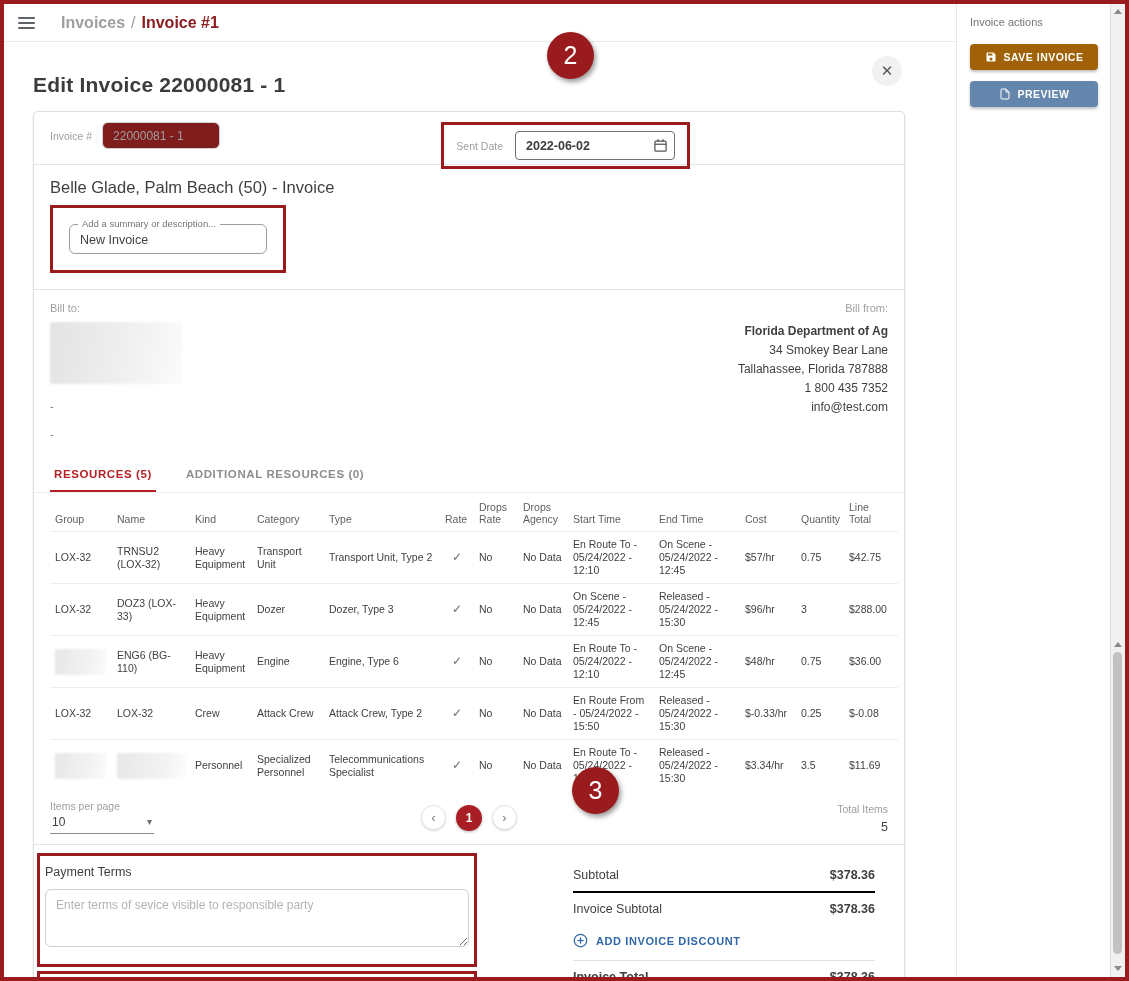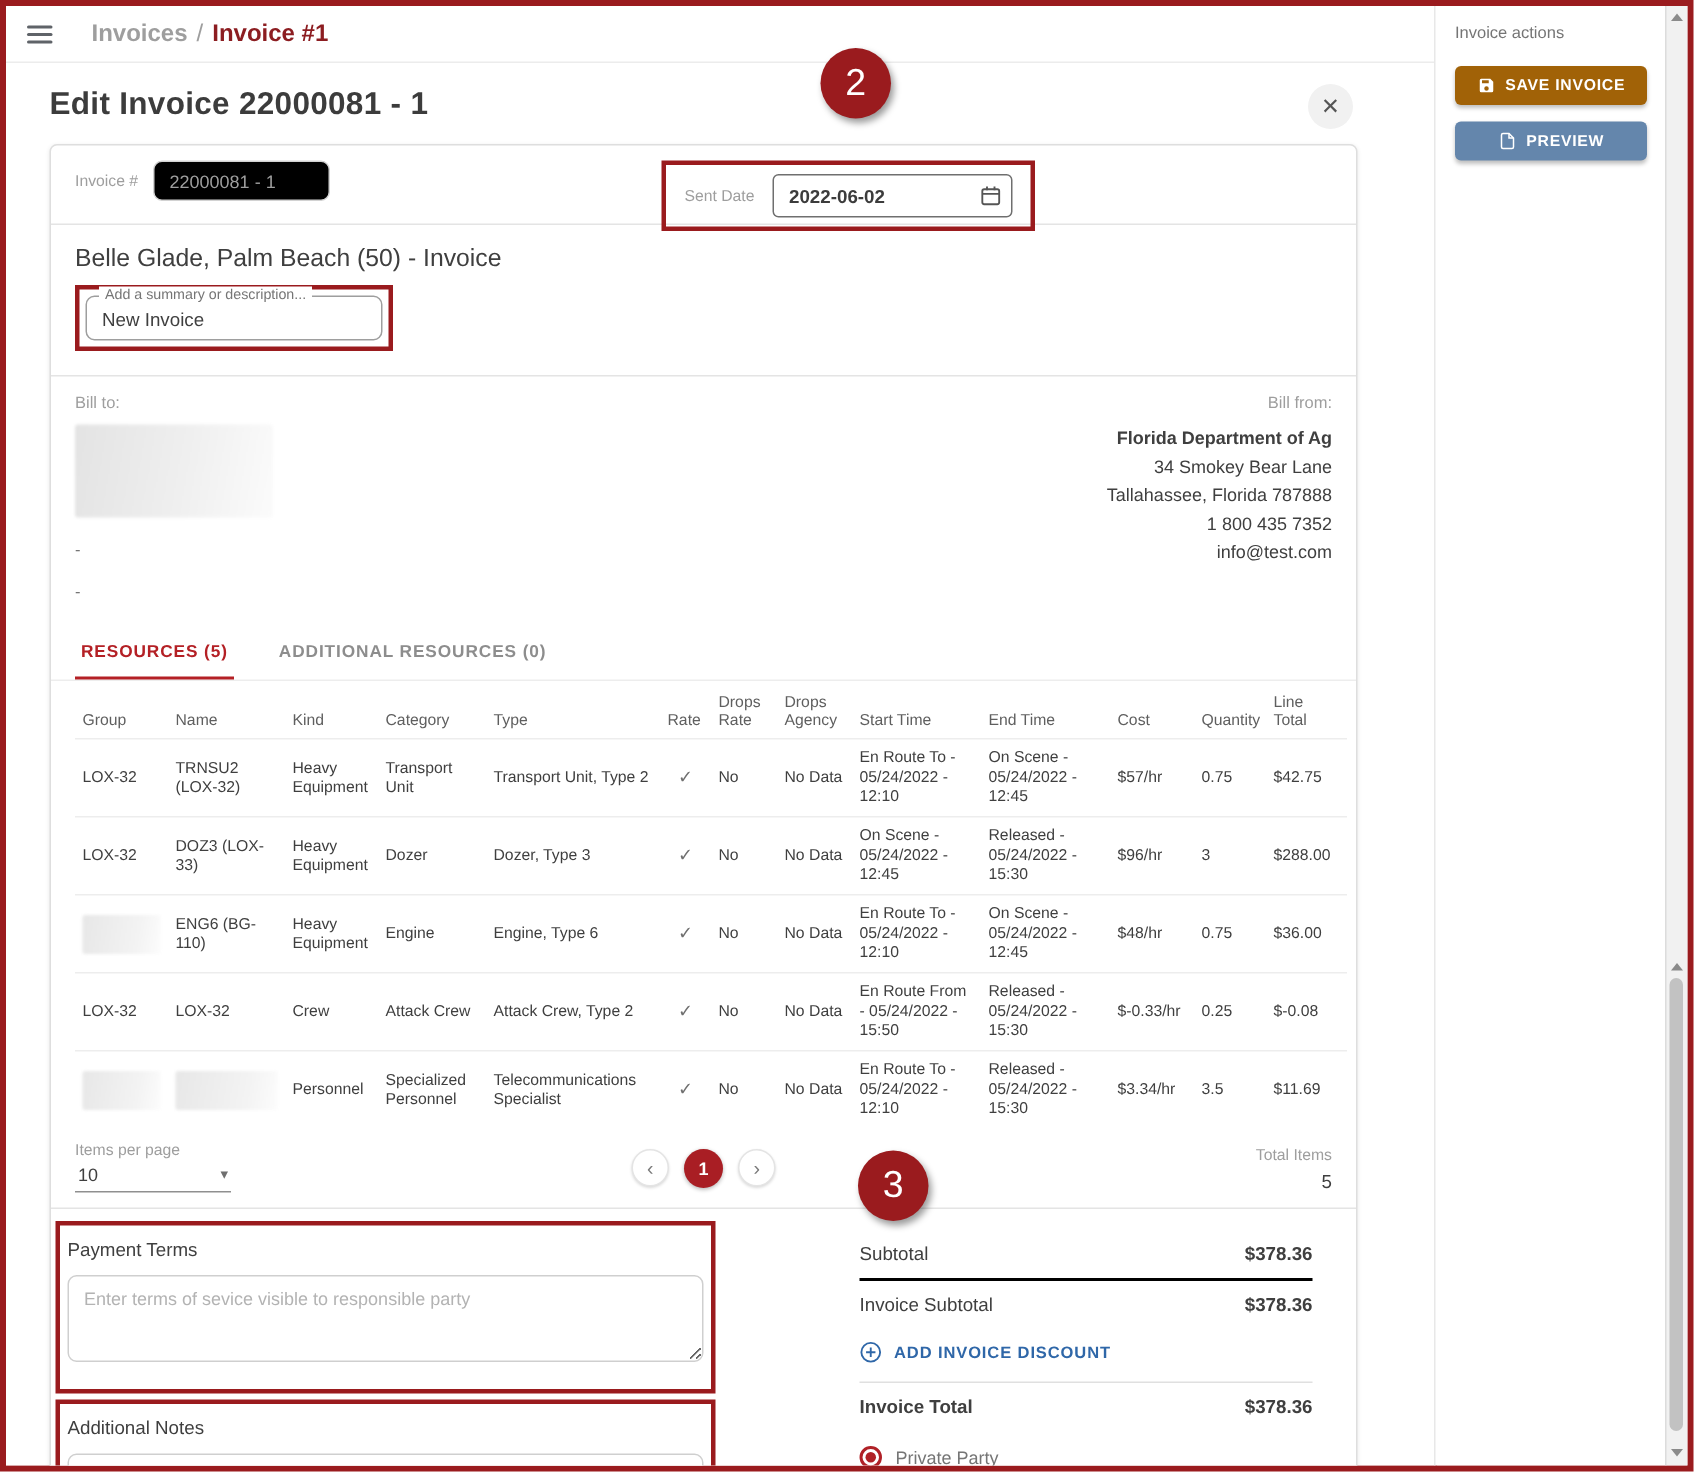--- a/index.html
+++ b/index.html
@@ -24,40 +24,40 @@
   
   .topbar { height: 38px; border-bottom: 1px solid #ececec; display: flex; align-items: center; padding: 0 14px; }
   .hamburger { width: 17px; cursor: pointer; margin-right: 26px; }
   .hamburger span { display: block; height: 2px; background: #5f6368; margin: 3px 0; border-radius: 1px; }
   .crumbs { font-size: 16px; display: flex; gap: 6px; align-items: flex-start; }
   .crumb-root { color: #9e9e9e; font-weight: bold; }
   .crumb-sep { color: #9e9e9e; }
   .crumb-current { color: #8c1d21; font-weight: bold; }
 
   .title-row { display: flex; align-items: center; padding: 16px 29px 12px; position: relative; }
-  .page-title { font-size: 21px; font-weight: bold; color: #3c3c3c; letter-spacing: .2px; }
+  .page-title { font-size: 21px; font-weight: bold; color: #3c3c3c; letter-spacing: .2px; margin-top: 15px; }
   .close-btn { position: absolute; right: 54px; top: 14px; width: 30px; height: 30px; border-radius: 50%; background: #f1f1f1; color: #555; display: flex; align-items: center; justify-content: center; font-size: 15px; cursor: pointer; }
 
   
   .card { margin: 2px 0 0 29px; width: 872px; border: 1px solid #dedede; border-radius: 5px; background: #fff; box-shadow: 0 1px 3px rgba(0,0,0,.08); }
   .divider { border-top: 1px solid #e4e4e4; }
 
   .row-top { display: flex; align-items: flex-start; padding: 10px 16px; height: 52px; gap: 15px; }
   .field-inline { display: flex; align-items: center; gap: 10px; }
   .mini-label { font-size: 10.5px; color: #9e9e9e; }
-  .inv-num-input { width: 118px; height: 27px; border: 1px solid #d2d2d2; border-radius: 6px; padding: 0 10px; color: #9e9e9e; font-size: 12px; font-family: inherit; background: #000000; }
+  .inv-num-input { width: 118px; height: 27px; border: 1px solid #d2d2d2; border-radius: 6px; padding: 0 10px; color: #9e9e9e; font-size: 12px; font-family: inherit; background: #7f1d1d; }
   .ann-box { border: 3px solid #9a1b1e; }
   .sentdate-box { display: flex; align-items: center; gap: 12px; padding: 6px 12px; margin-left: auto; margin-right: 198px; }
   .date-wrap { position: relative; width: 160px; }
   .date-input { width: 100%; height: 29px; border: 1px solid #6f6f6f; border-radius: 4px; padding: 0 30px 0 10px; font-size: 12.5px; font-weight: bold; color: #3c3c3c; font-family: inherit; }
   .cal-icon { position: absolute; right: 7px; top: 7px; }
 
   .sec { padding: 13px 16px 16px; }
   .sec-heading { font-size: 16.5px; font-weight: 400; color: #3f3f3f; margin-bottom: 8px; }
-  .summary-ann { width: 212px; padding: 4px; }
+  .summary-ann { width: 236px; padding: 16px; }
   .float-box { position: relative; border: 1px solid #9e9e9e; border-radius: 6px; padding: 8px 10px 6px; background: #fff; }
   .float-label { position: absolute; top: -7px; left: 8px; background: #fff; padding: 0 4px; font-size: 9.5px; color: #757575; white-space: nowrap; }
   .float-value { font-size: 12.5px; color: #3f3f3f; }
 
   .bill-sec { display: flex; justify-content: space-between; padding: 12px 16px 14px; }
   .bill-label { font-size: 11px; color: #9e9e9e; }
   .redact-block { margin-top: 8px; width: 132px; height: 62px; background: linear-gradient(100deg,#e3e3e3 0%, #efefef 55%, #fbfbfb 100%); border-radius: 2px; filter: blur(1px); }
   .bill-bullet { font-size: 11px; color: #757575; margin-top: 16px; }
   .bill-from { text-align: right; }
   .bill-from-line { font-size: 12px; color: #3f3f3f; line-height: 19px; }

